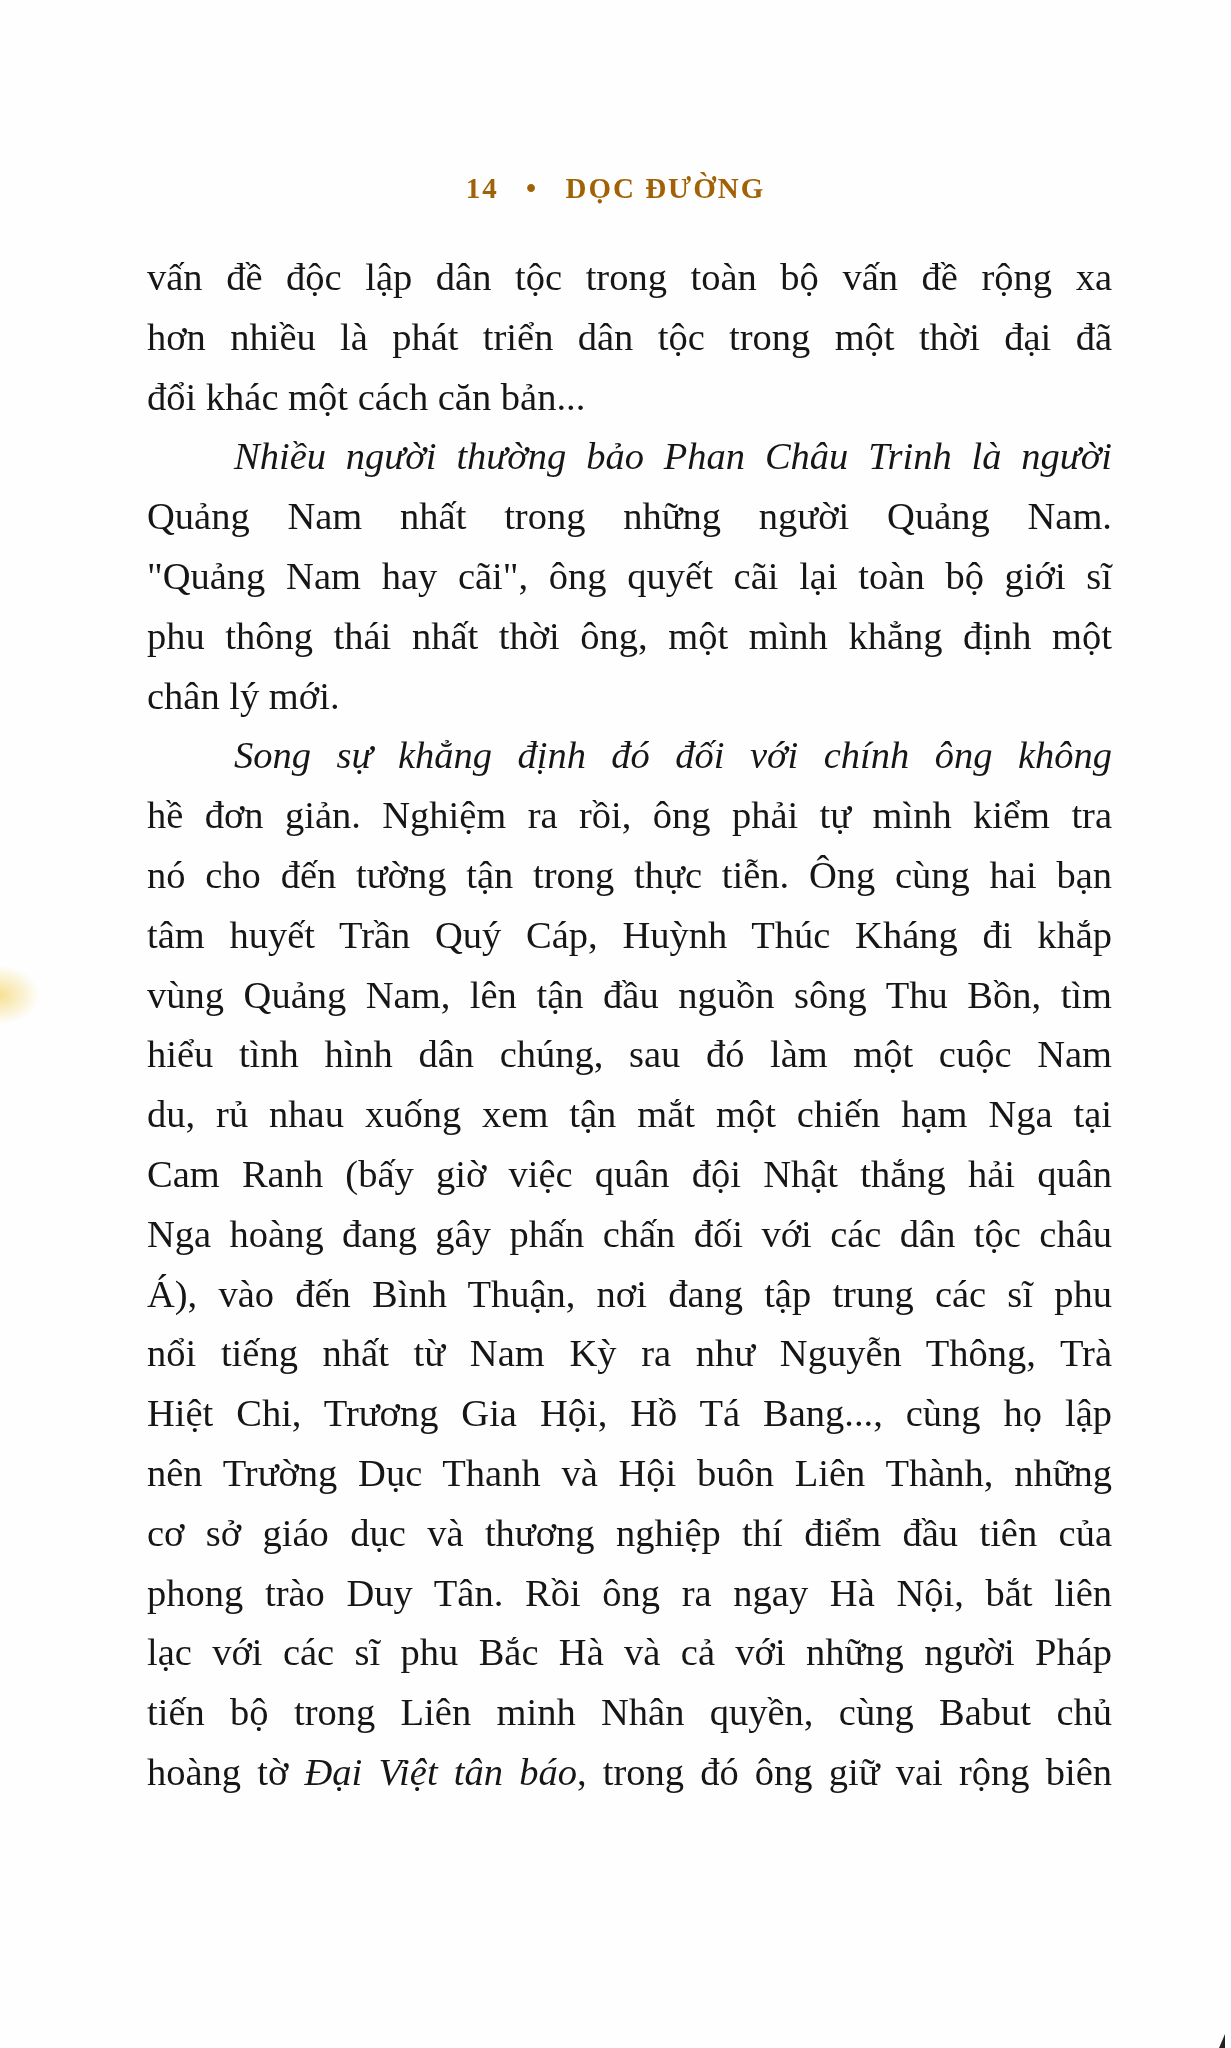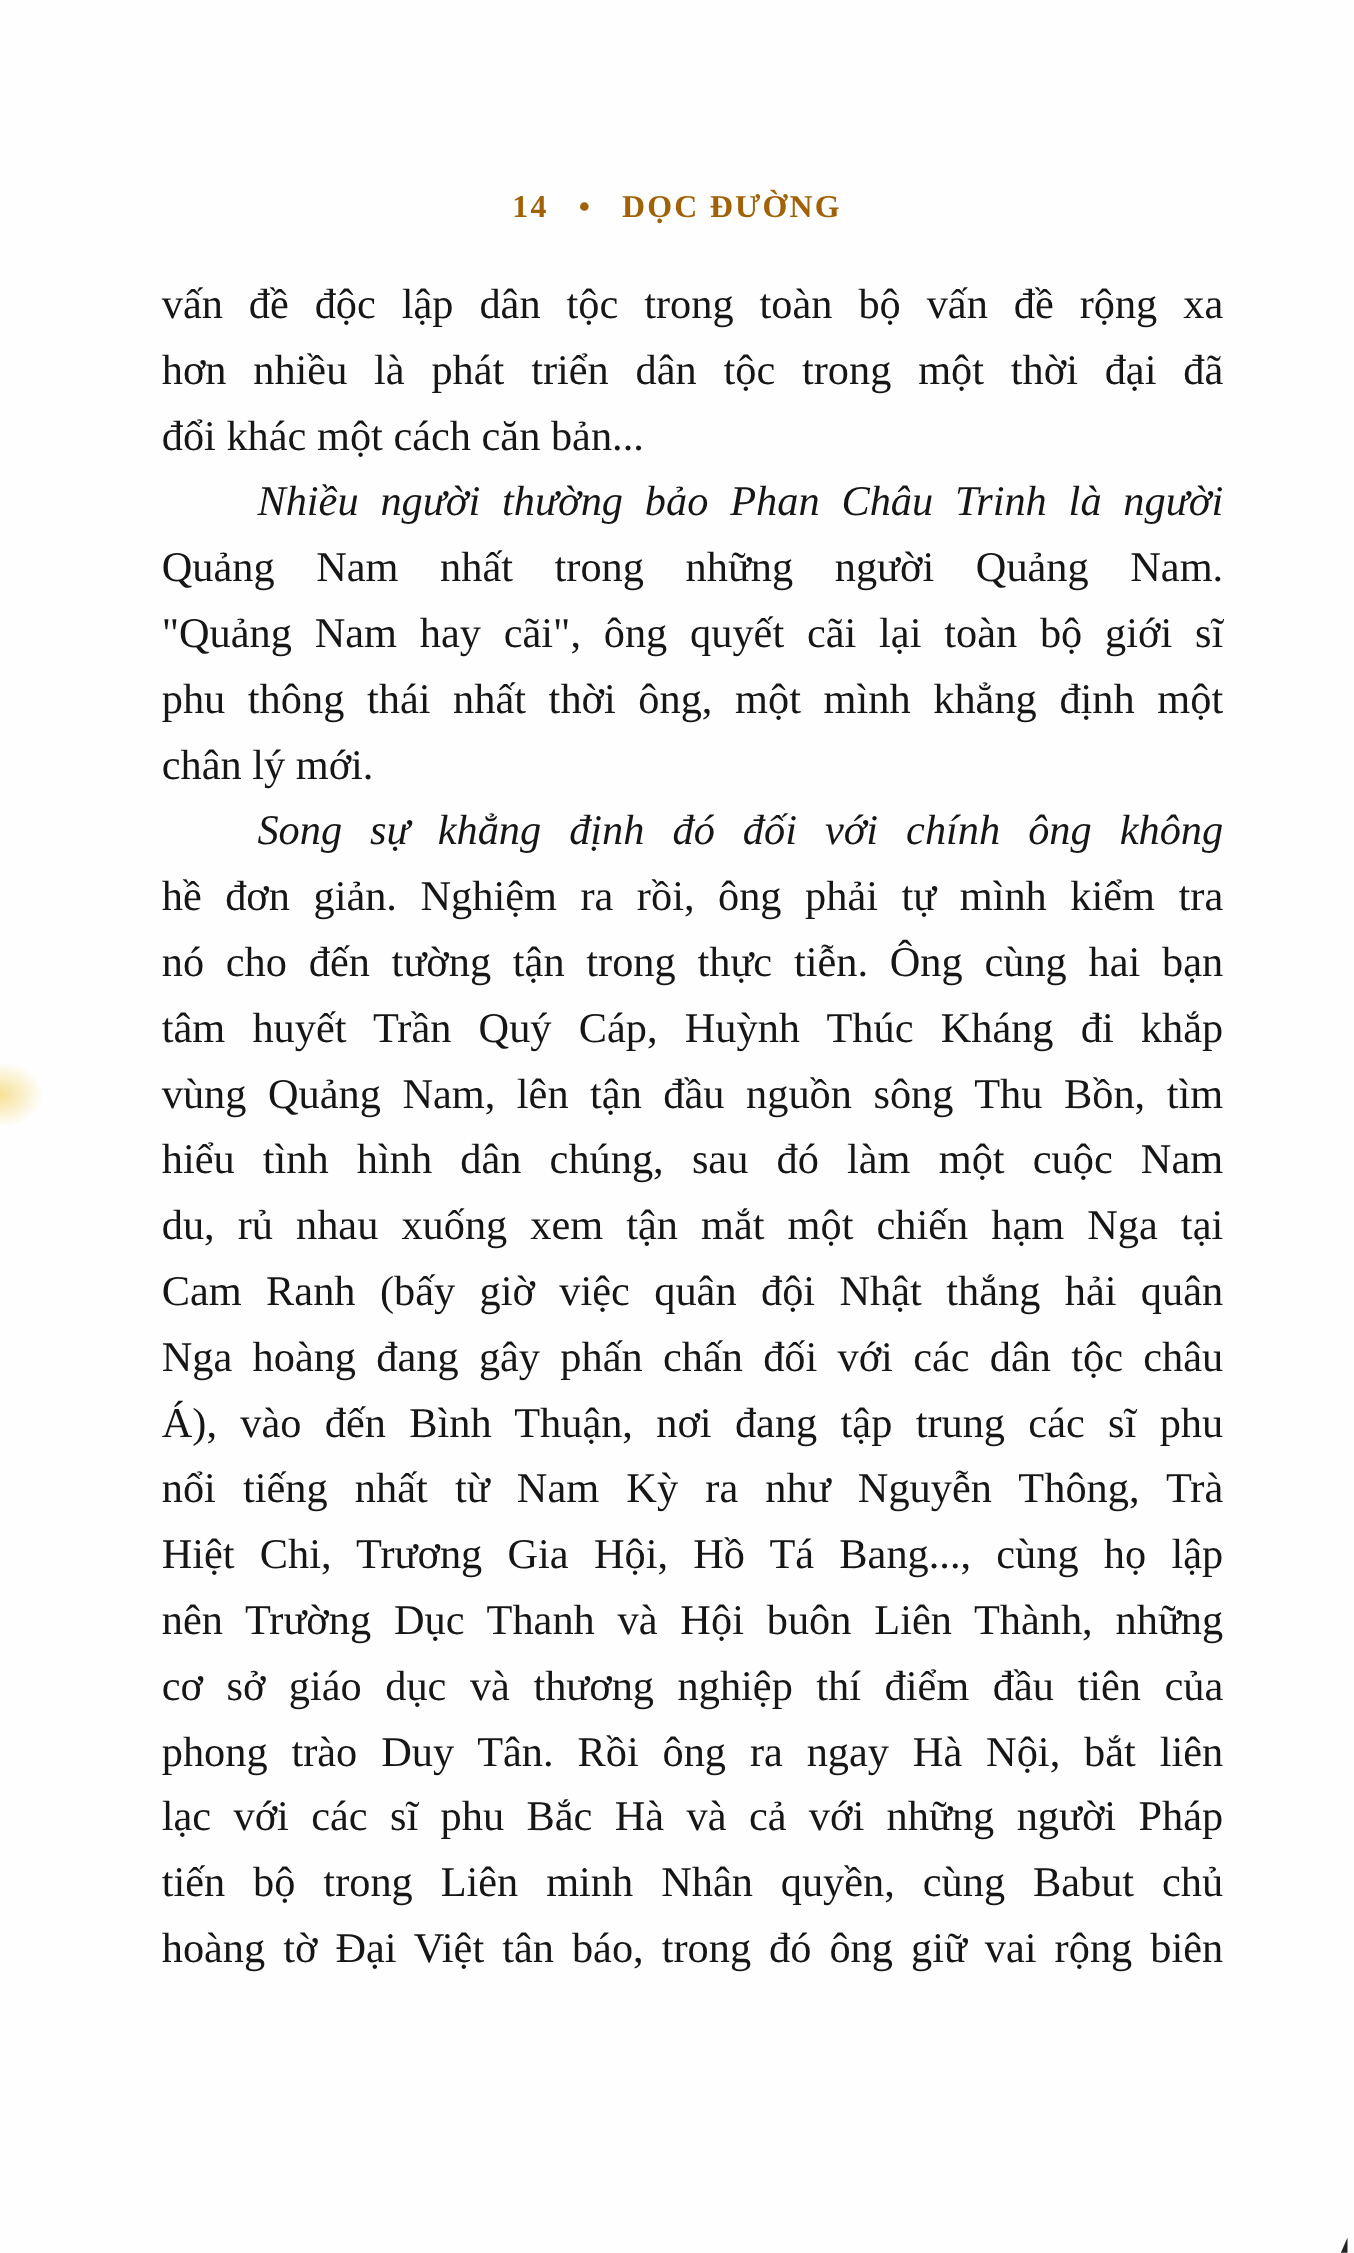--- a/index.html
+++ b/index.html
@@ -55,21 +55,21 @@
       text-align: justify;
       height: 59.8px;
     }
     .line.last {
       text-align-last: left;
     }
     .line.indent {
       padding-left: 87px;
       font-style: italic;
     }
-    .italic { }
+    .italic { font-style: italic; }
     .stain {
       position: absolute;
       left: 0;
       top: 965px;
       width: 40px;
       height: 60px;
       border-radius: 0 40px 40px 0;
       background: radial-gradient(ellipse at left center, rgba(240,200,60,0.55), rgba(255,255,255,0) 70%);
     }
     .corner-mark {

